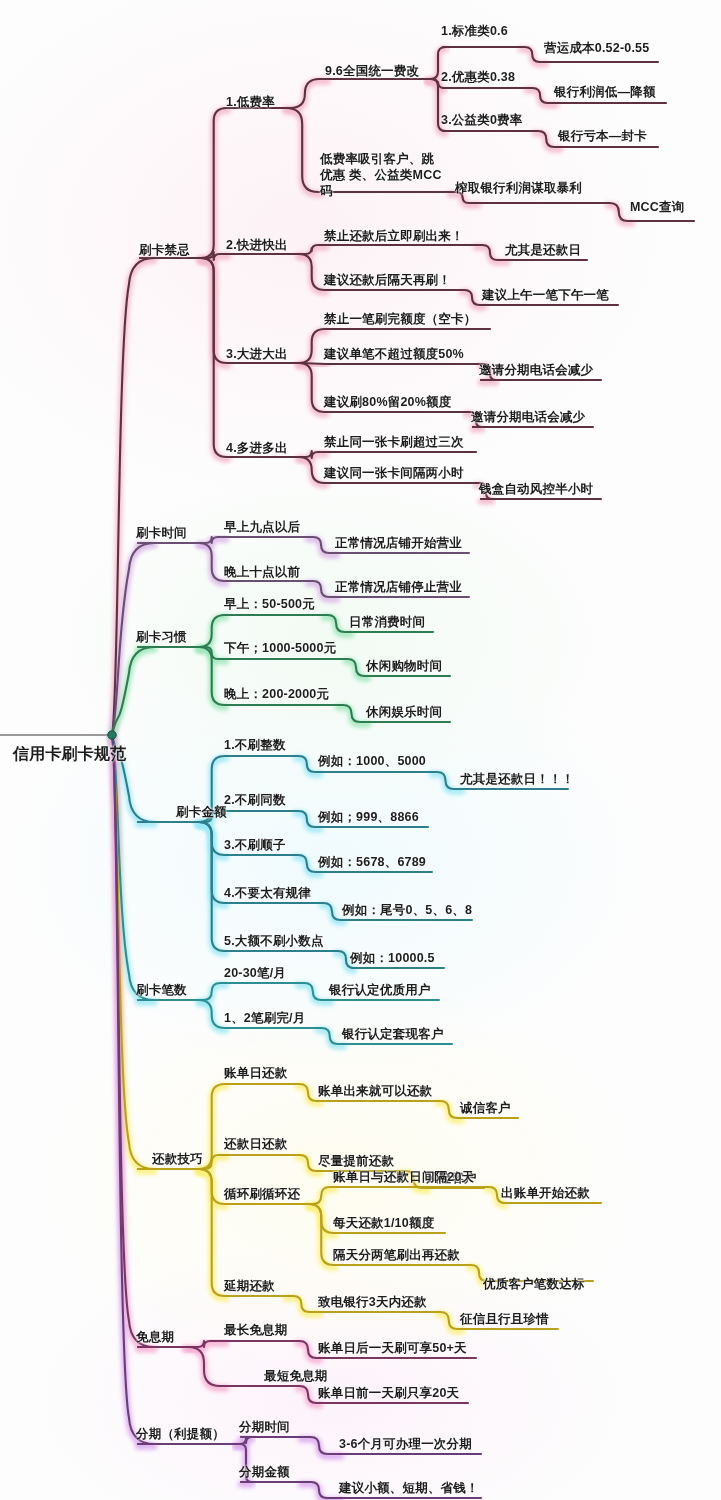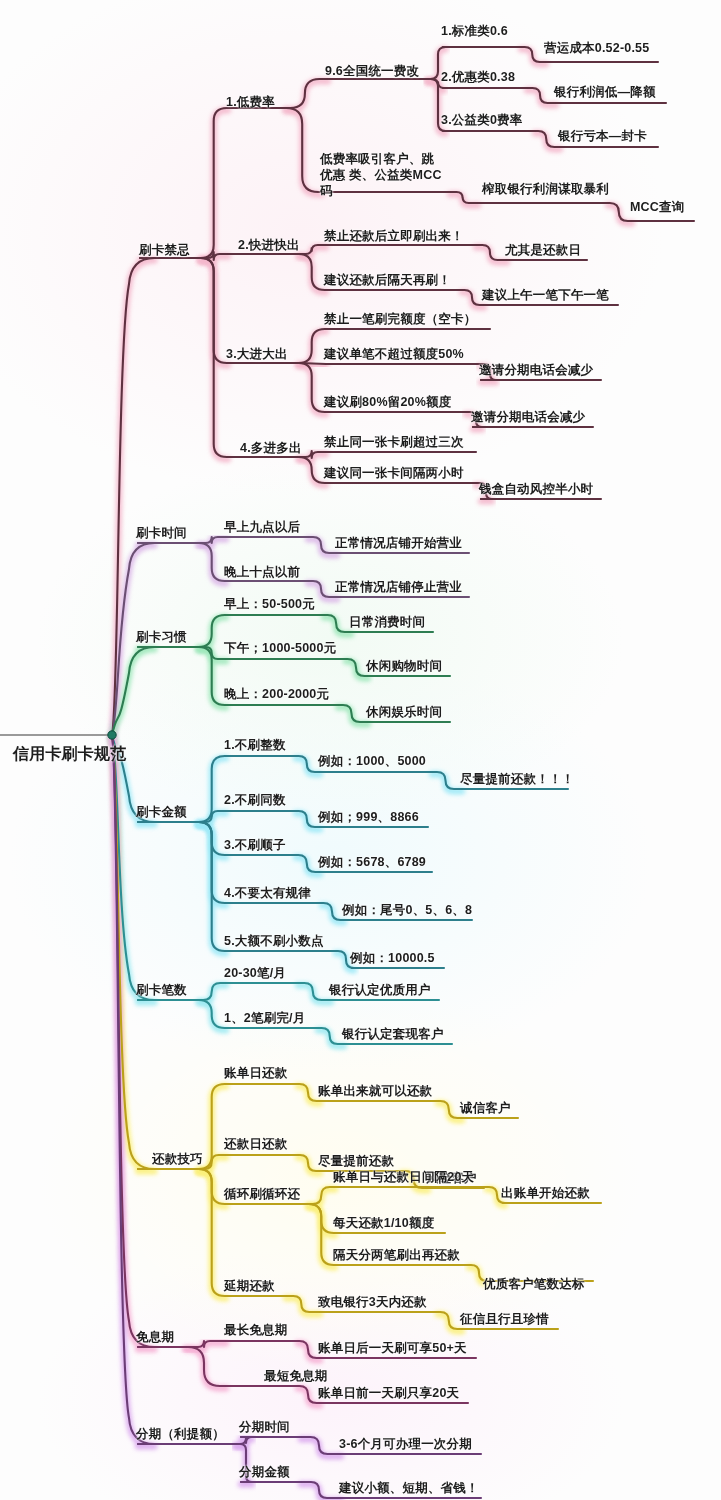--- a/index.html
+++ b/index.html
@@ -389,53 +389,53 @@
       <div class="label lv-2" style="left: 226px; top: 95px;">1.低费率</div>
       <div class="label lv-3" style="left: 325px; top: 64px;">9.6全国统一费改</div>
       <div class="label lv-4" style="left: 441px; top: 24px;">1.标准类0.6</div>
       <div class="label lv-5" style="left: 544px; top: 41px;">营运成本0.52-0.55</div>
       <div class="label lv-4" style="left: 441px; top: 70px;">2.优惠类0.38</div>
       <div class="label lv-5" style="left: 554px; top: 85px;">银行利润低—降额</div>
       <div class="label lv-4" style="left: 441px; top: 113px;">3.公益类0费率</div>
       <div class="label lv-5" style="left: 558px; top: 129px;">银行亏本—封卡</div>
       <div class="label lv-3 wrap2" style="left: 320px; top: 151px;">低费率吸引客户、跳优惠
 类、公益类MCC码</div>
-      <div class="label lv-4" style="left: 482px; top: 182px;">榨取银行利润谋取暴利</div>
+      <div class="label lv-4" style="left: 455px; top: 182px; font-family: Liberation Mono, monospace;">榨取银行利润谋取暴利</div>
       <div class="label lv-5" style="left: 630px; top: 200px;">MCC查询</div>
-      <div class="label lv-2" style="left: 226px; top: 238px; margin-left: 12px;">2.快进快出</div>
+      <div class="label lv-2" style="left: 226px; top: 238px;">2.快进快出</div>
       <div class="label lv-3" style="left: 324px; top: 229px;">禁止还款后立即刷出来！</div>
       <div class="label lv-4" style="left: 505px; top: 243px;">尤其是还款日</div>
       <div class="label lv-3" style="left: 324px; top: 273px;">建议还款后隔天再刷！</div>
       <div class="label lv-4" style="left: 482px; top: 288px;">建议上午一笔下午一笔</div>
       <div class="label lv-2" style="left: 226px; top: 347px;">3.大进大出</div>
       <div class="label lv-3" style="left: 324px; top: 312px;">禁止一笔刷完额度（空卡）</div>
       <div class="label lv-3" style="left: 324px; top: 347px;">建议单笔不超过额度50%</div>
       <div class="label lv-4" style="left: 479px; top: 363px;">邀请分期电话会减少</div>
       <div class="label lv-3" style="left: 324px; top: 395px;">建议刷80%留20%额度</div>
       <div class="label lv-4" style="left: 471px; top: 410px;">邀请分期电话会减少</div>
-      <div class="label lv-2" style="left: 240px; top: 441px; text-align: center;">4.多进多出</div>
+      <div class="label lv-2" style="left: 226px; top: 441px; text-align: center;">4.多进多出</div>
       <div class="label lv-3" style="left: 324px; top: 435px;">禁止同一张卡刷超过三次</div>
       <div class="label lv-3" style="left: 324px; top: 466px;">建议同一张卡间隔两小时</div>
       <div class="label lv-4" style="left: 479px; top: 482px;">钱盒自动风控半小时</div>
       <div class="label lv-1" style="left: 136px; top: 526px;">刷卡时间</div>
       <div class="label lv-2" style="left: 224px; top: 520px;">早上九点以后</div>
       <div class="label lv-3" style="left: 335px; top: 536px;">正常情况店铺开始营业</div>
       <div class="label lv-2" style="left: 224px; top: 565px;">晚上十点以前</div>
       <div class="label lv-3" style="left: 335px; top: 580px;">正常情况店铺停止营业</div>
       <div class="label lv-1" style="left: 136px; top: 630px;">刷卡习惯</div>
       <div class="label lv-2" style="left: 224px; top: 597px;">早上：50-500元</div>
       <div class="label lv-3" style="left: 349px; top: 615px;">日常消费时间</div>
       <div class="label lv-2" style="left: 224px; top: 641px;">下午；1000-5000元</div>
       <div class="label lv-3" style="left: 366px; top: 659px;">休闲购物时间</div>
       <div class="label lv-2" style="left: 224px; top: 687px;">晚上：200-2000元</div>
       <div class="label lv-3" style="left: 366px; top: 705px;">休闲娱乐时间</div>
-      <div class="label lv-1" style="left: 136px; top: 805px;">刷卡金额</div>
+      <div class="label lv-1" style="left: 136px; top: 805px; padding-left: 40px;">刷卡金额</div>
       <div class="label lv-2" style="left: 224px; top: 738px;">1.不刷整数</div>
       <div class="label lv-3" style="left: 318px; top: 754px;">例如：1000、5000</div>
-      <div class="label lv-4" style="left: 460px; top: 772px;">尽量提前还款！！！</div>
+      <div class="label lv-4" style="left: 460px; top: 772px;">尤其是还款日！！！</div>
       <div class="label lv-2" style="left: 224px; top: 793px;">2.不刷同数</div>
       <div class="label lv-3" style="left: 318px; top: 810px;">例如；999、8866</div>
       <div class="label lv-2" style="left: 224px; top: 838px;">3.不刷顺子</div>
       <div class="label lv-3" style="left: 318px; top: 855px;">例如：5678、6789</div>
       <div class="label lv-2" style="left: 224px; top: 886px;">4.不要太有规律</div>
       <div class="label lv-3" style="left: 342px; top: 903px;">例如：尾号0、5、6、8</div>
       <div class="label lv-2" style="left: 224px; top: 934px;">5.大额不刷小数点</div>
       <div class="label lv-3" style="left: 350px; top: 951px;">例如：10000.5</div>
       <div class="label lv-1" style="left: 136px; top: 983px;">刷卡笔数</div>
       <div class="label lv-2" style="left: 224px; top: 966px; text-align: center;">20-30笔/月</div>

